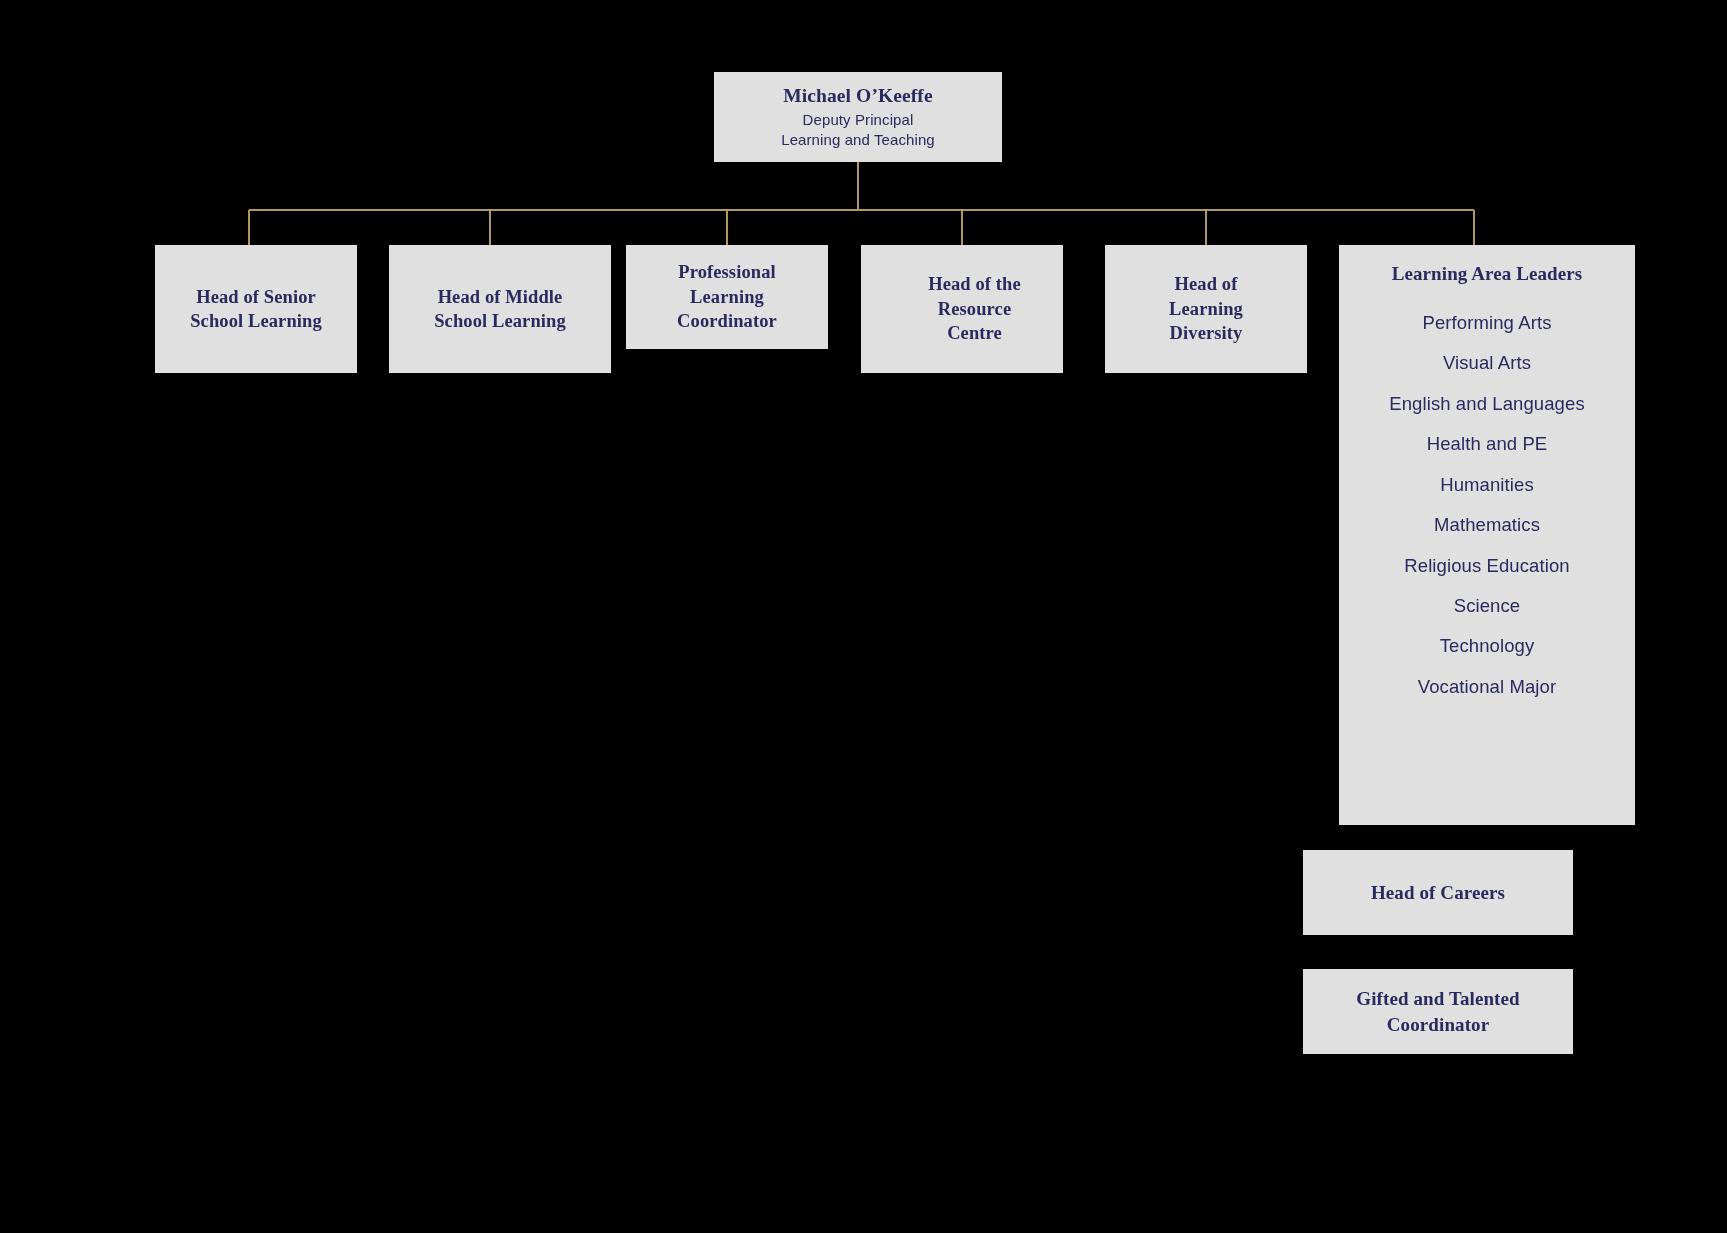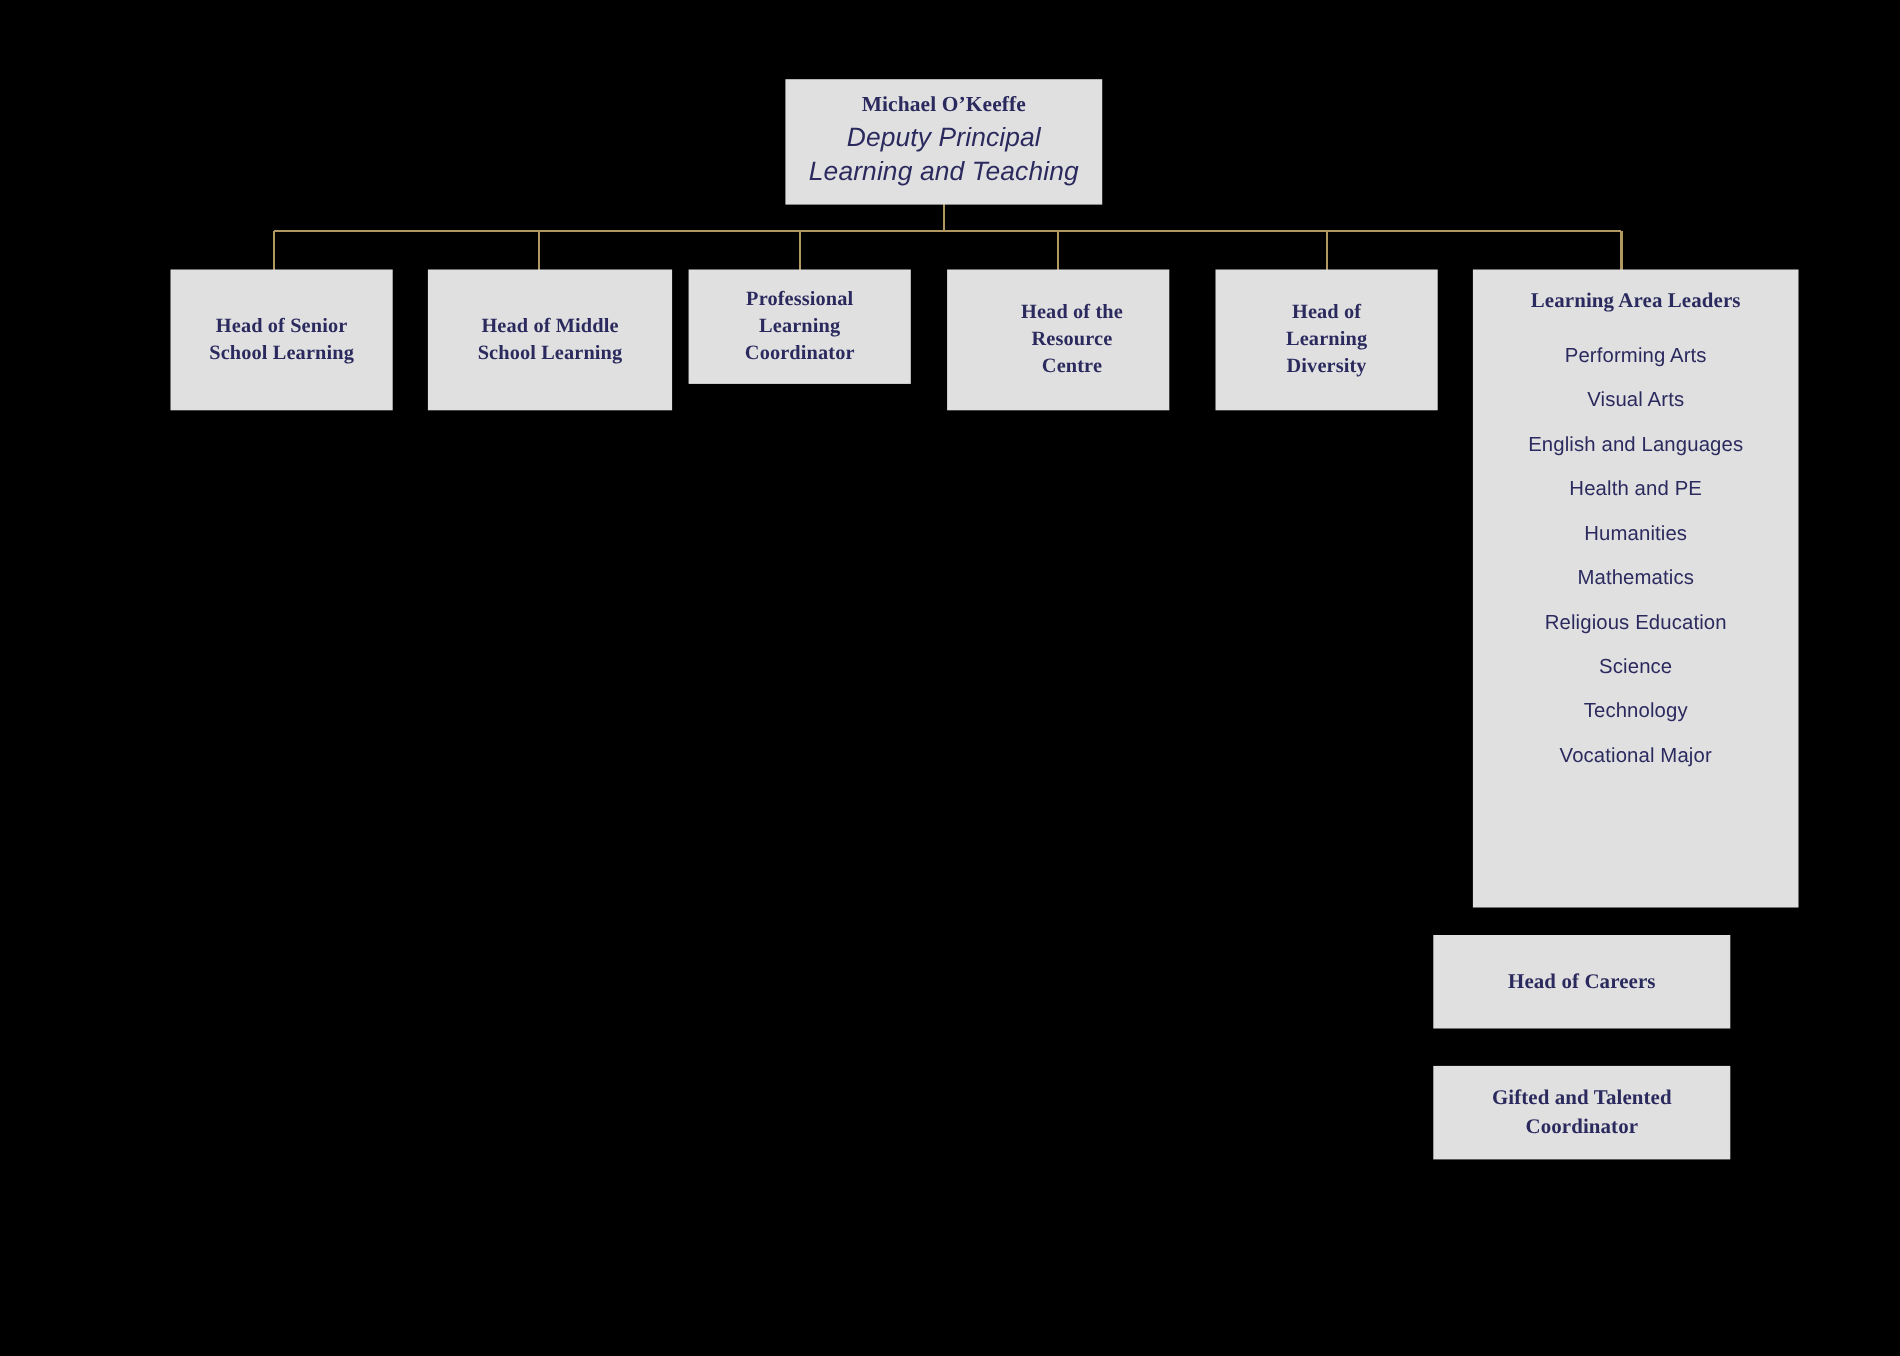--- a/index.html
+++ b/index.html
@@ -42,23 +42,22 @@
   }
 
   .node-title {
     font-weight: bold;
     font-size: 19px;
     letter-spacing: 0.1px;
     font-family: Liberation Serif, serif;
   }
 
   .node-sub {
-    font-style: italic;
     font-weight: normal;
-    font-size: 24px;
+    font-size: 15px;
     letter-spacing: 0.1px;
   }
 
   
   #node-root {
     left: 714px;
     top: 72px;
     width: 288px;
     min-height: 90px;
     padding: 11px 10px 13px;

